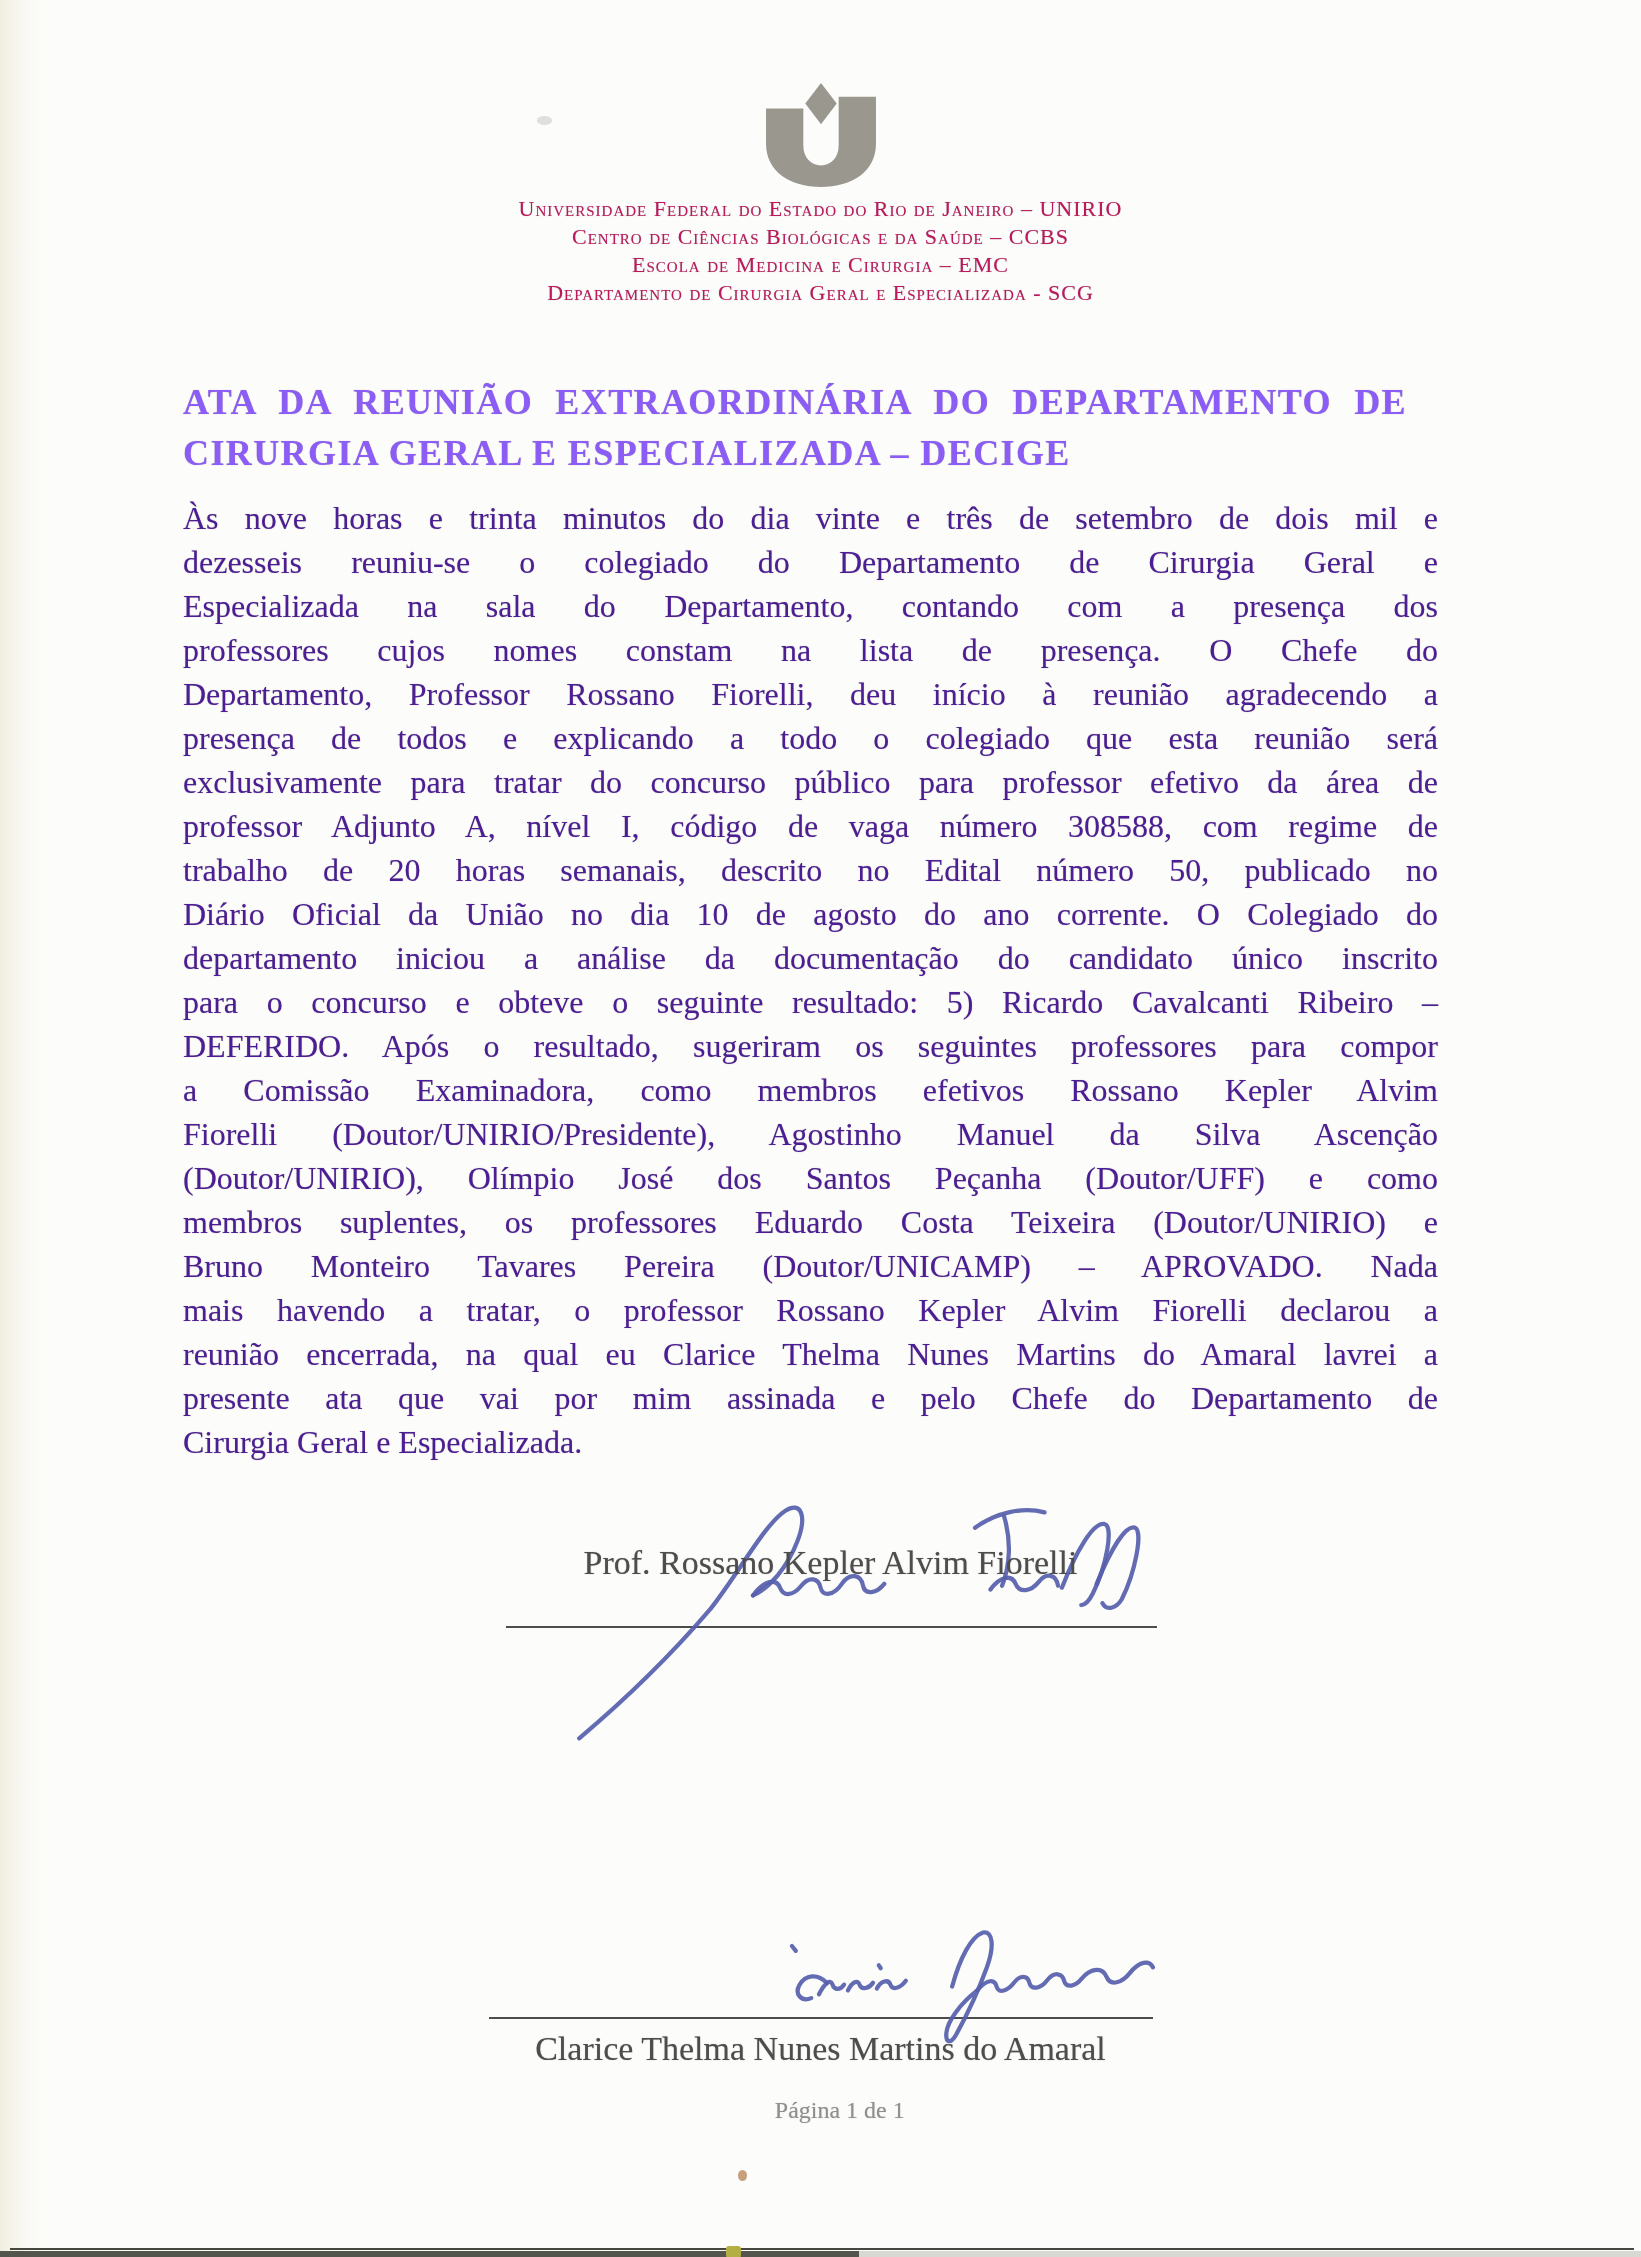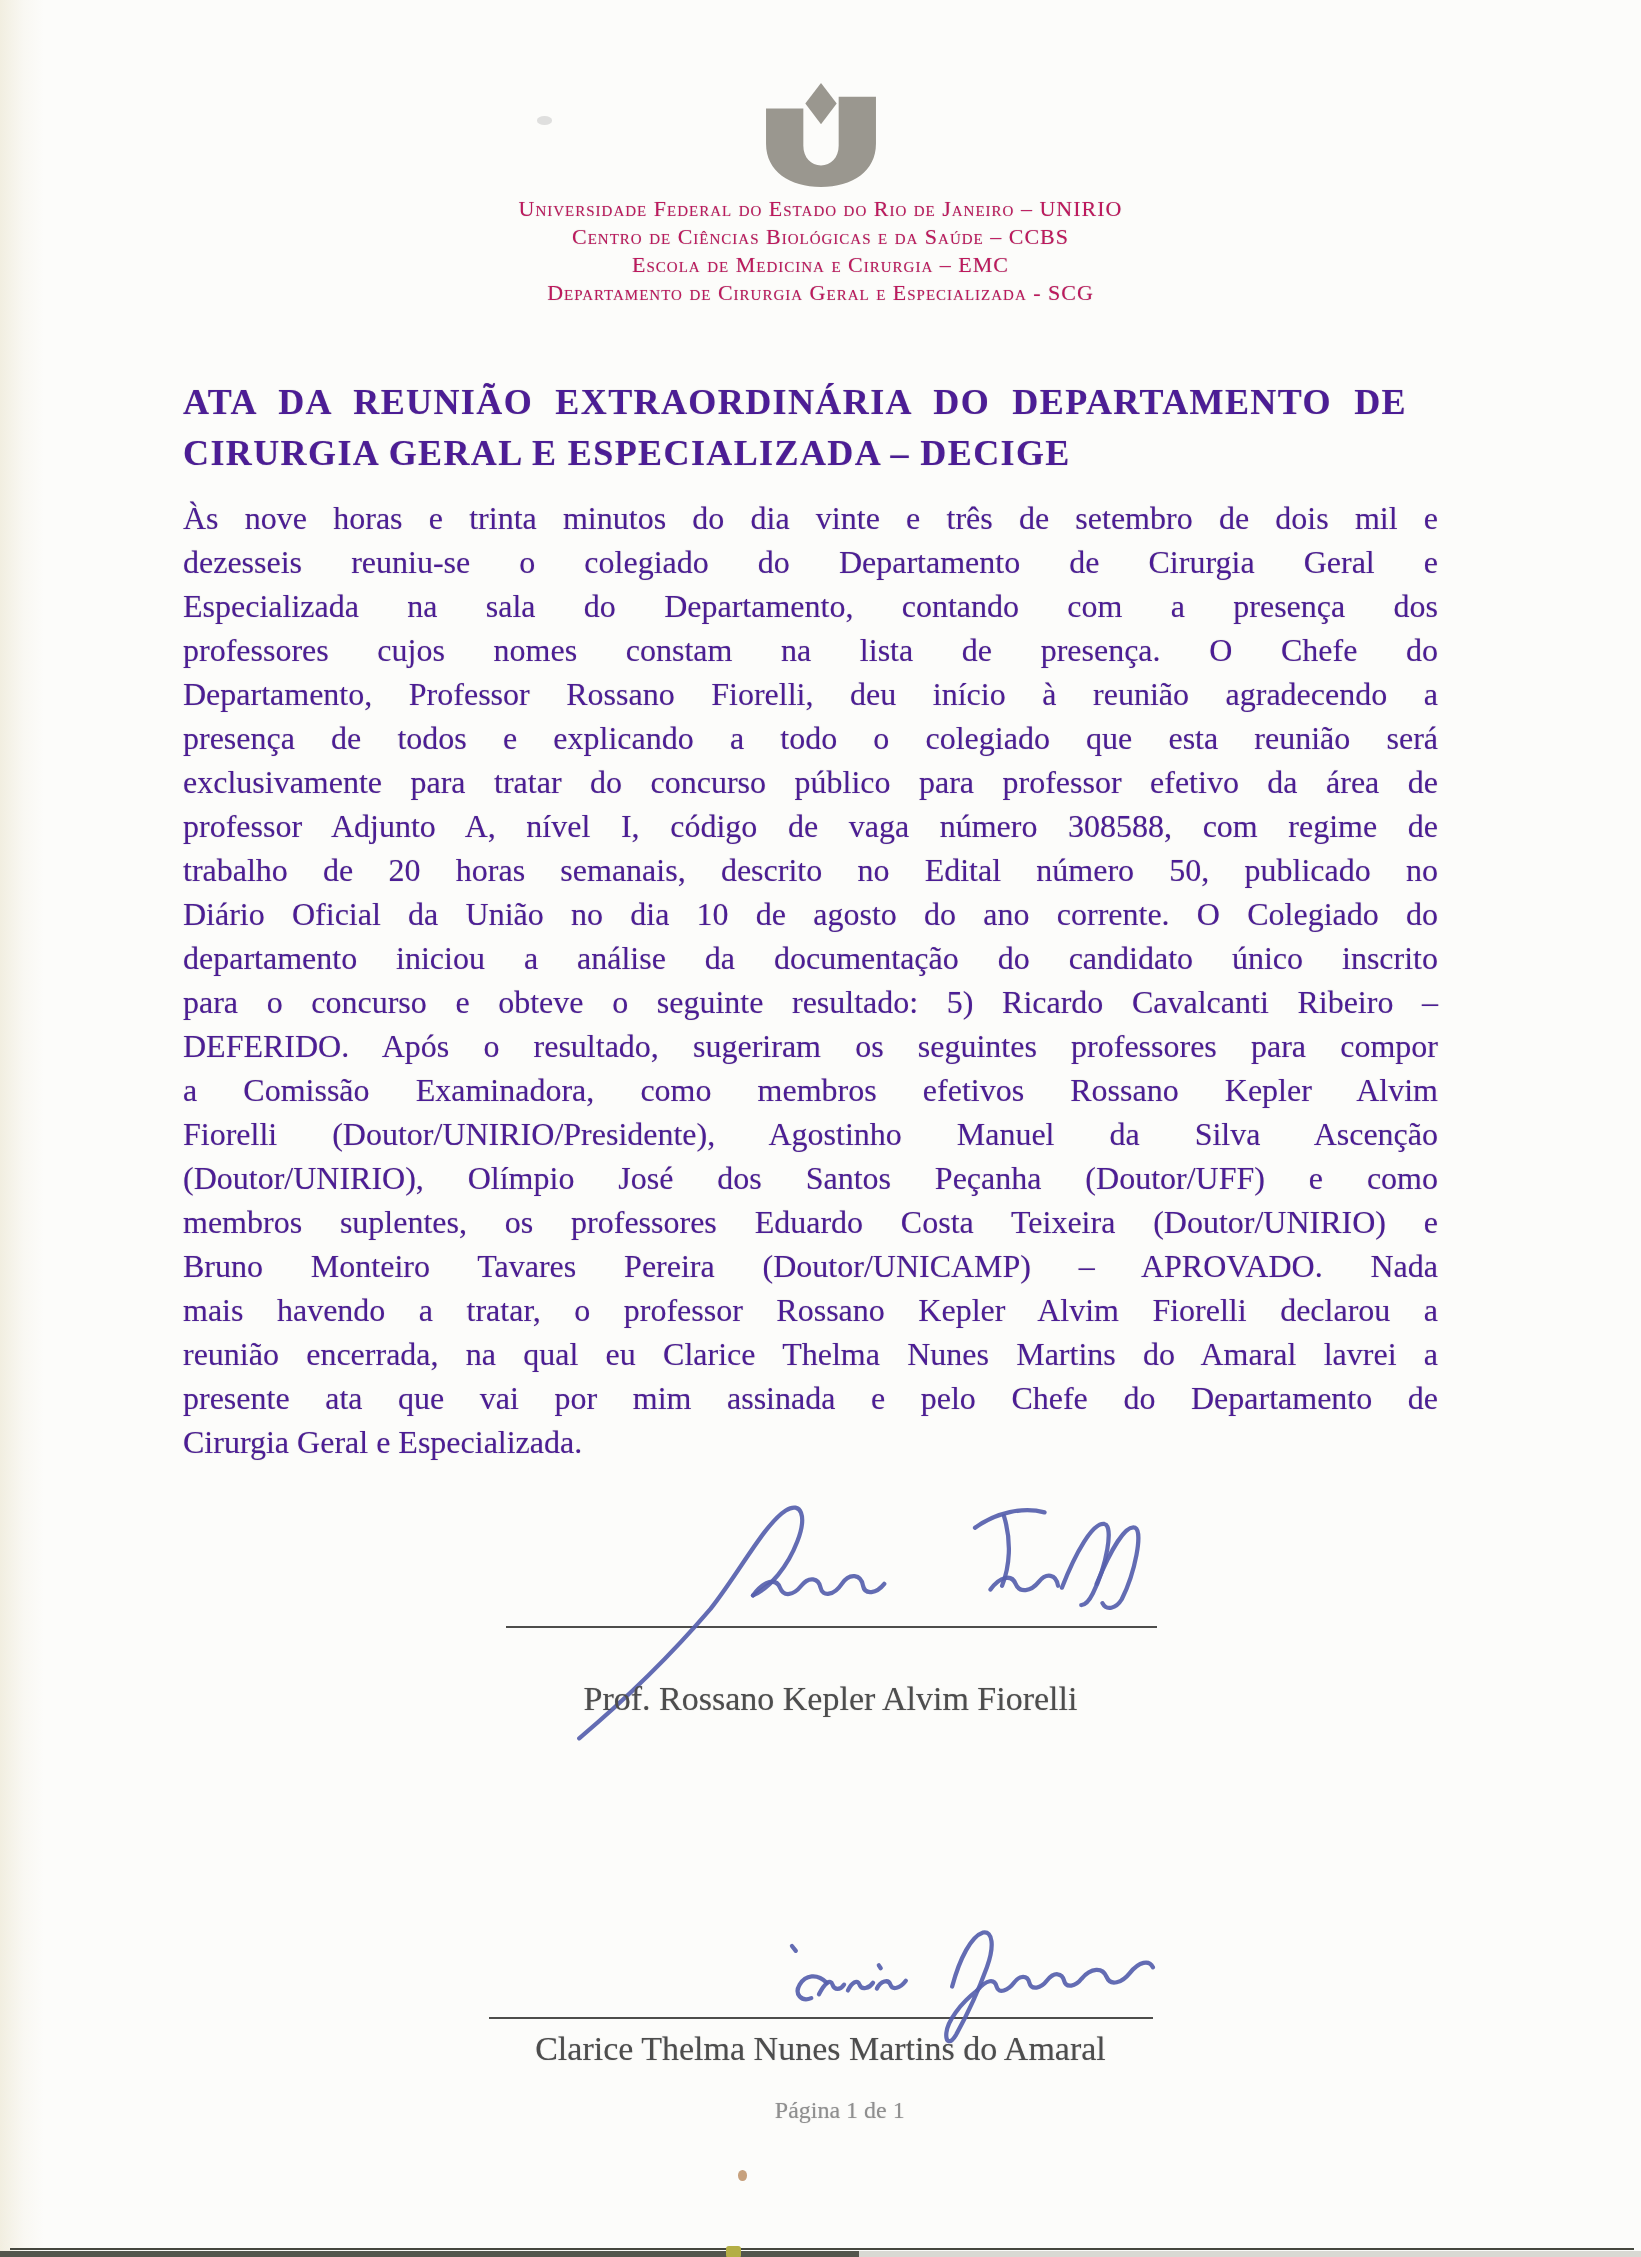--- a/index.html
+++ b/index.html
@@ -24,21 +24,21 @@
   .logo { display: block; margin: 0 auto 5.8px auto; }
   .lh-line {
     font-variant: small-caps;
     font-size: 22px; line-height: 28px; letter-spacing: 1px;
     color: #be185d;
     text-shadow: 0 0 1px rgba(120,120,120,0.55);
   }
   .doc-title {
     position: absolute; left: 183px; top: 377px; width: 1224px;
     font-weight: bold; font-size: 36px; line-height: 51px;
-    letter-spacing: 1.4px; color: #4c1d95;
+    letter-spacing: 1.4px; color: #8b5cf6;
     text-shadow: 0 0 1px rgba(70,70,70,0.45);
   }
   .title-line-1 { text-align: justify; text-align-last: justify; }
   .title-line-2 { text-align: left; }
   .body-block {
     position: absolute; left: 183px; top: 496px; width: 1255px;
     font-size: 32px; line-height: 44px; color: #4c1d95;
     text-shadow: 0 0 1px rgba(90,90,90,0.5);
   }
   .body-line { text-align: justify; text-align-last: justify; text-justify: inter-word; }
@@ -115,21 +115,21 @@
   <div class="sig-rule" style="left:506px; top:1626px; width:651px;"></div>
   <svg class="sig-svg" style="left:521px; top:1495px;" width="686" height="251" viewBox="0 0 710 260">
     <path d="M60,252 C 110,210 160,160 196,118 C 226,80 252,30 274,16 C 290,6 296,22 286,48 C 276,74 258,96 240,104"></path>
     <path d="M240,104 C 252,88 264,86 268,96 C 272,106 282,104 290,94 C 298,84 308,86 310,96 C 312,106 324,104 332,92 C 340,80 352,82 354,94 C 356,104 368,102 376,92"></path>
     <path d="M470,34 C 492,18 520,12 542,18"></path>
     <path d="M500,22 C 508,48 506,74 498,94"></path>
     <path d="M486,98 C 496,84 508,82 512,92 C 516,102 528,100 536,90 C 544,80 554,82 556,94"></path>
     <path d="M560,96 C 574,60 592,28 604,30 C 614,32 606,74 592,102 C 588,110 584,114 580,114"></path>
     <path d="M596,92 C 610,58 626,30 636,34 C 644,38 636,80 622,108 C 616,118 606,120 602,112"></path>
   </svg>
-  <div class="sig-name" style="left:396px; top:1680px;">Prof. Rossano Kepler Alvim Fiorelli</div>
+  <div class="sig-name" style="left:396px; top:1544px;">Prof. Rossano Kepler Alvim Fiorelli</div>
 
   <div class="sig-rule" style="left:489px; top:2017px; width:664px;"></div>
   <svg class="sig-svg" style="left:763px; top:1890px;" width="415" height="169" viewBox="0 0 430 175">
     <path d="M30,58 L34,63"></path>
     <path d="M66,96 C 56,86 44,88 38,98 C 32,108 40,116 50,112"></path>
     <path d="M58,108 C 64,96 70,92 72,98 C 74,104 80,104 84,98"></path>
     <path d="M88,104 C 92,96 98,92 100,98 C 102,104 110,102 114,96"></path>
     <path d="M120,78 L122,81"></path>
     <path d="M118,102 C 122,94 130,92 132,98 C 134,104 142,102 148,94"></path>
     <path d="M196,100 C 204,70 216,48 228,44 C 238,42 240,58 232,80 C 224,102 210,132 200,150 C 194,160 189,158 190,148 C 191,136 204,118 222,104"></path>

